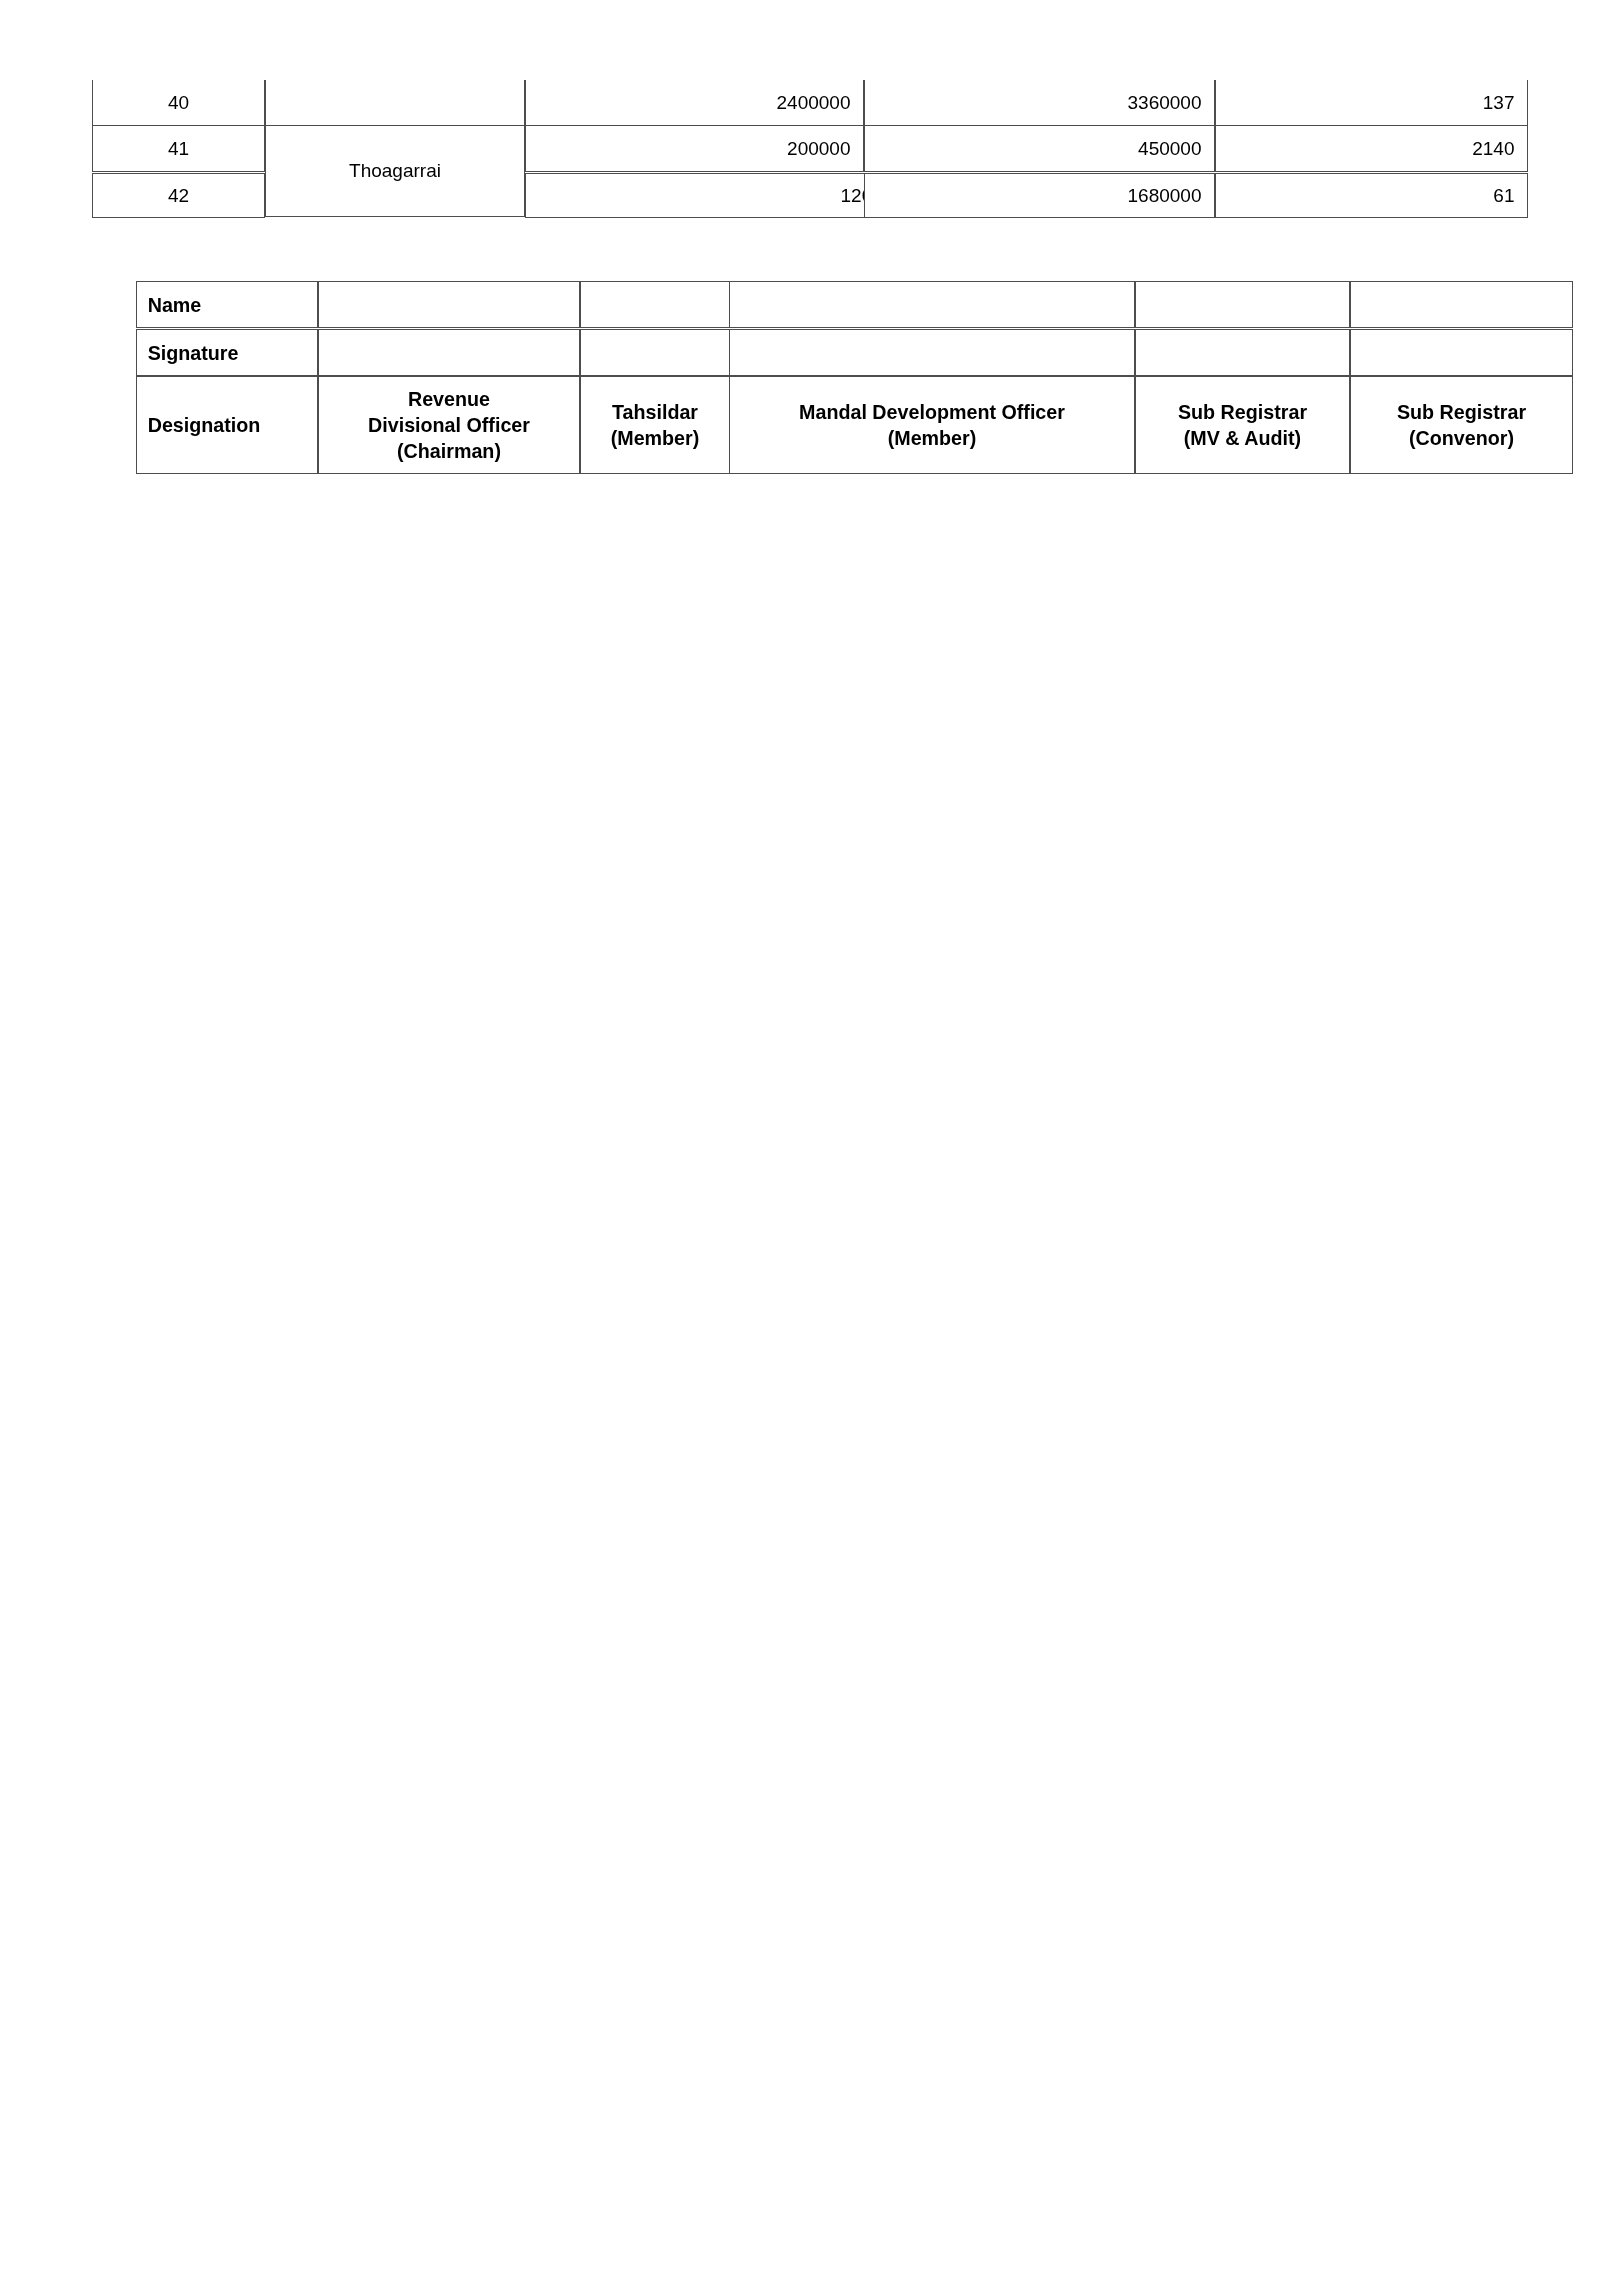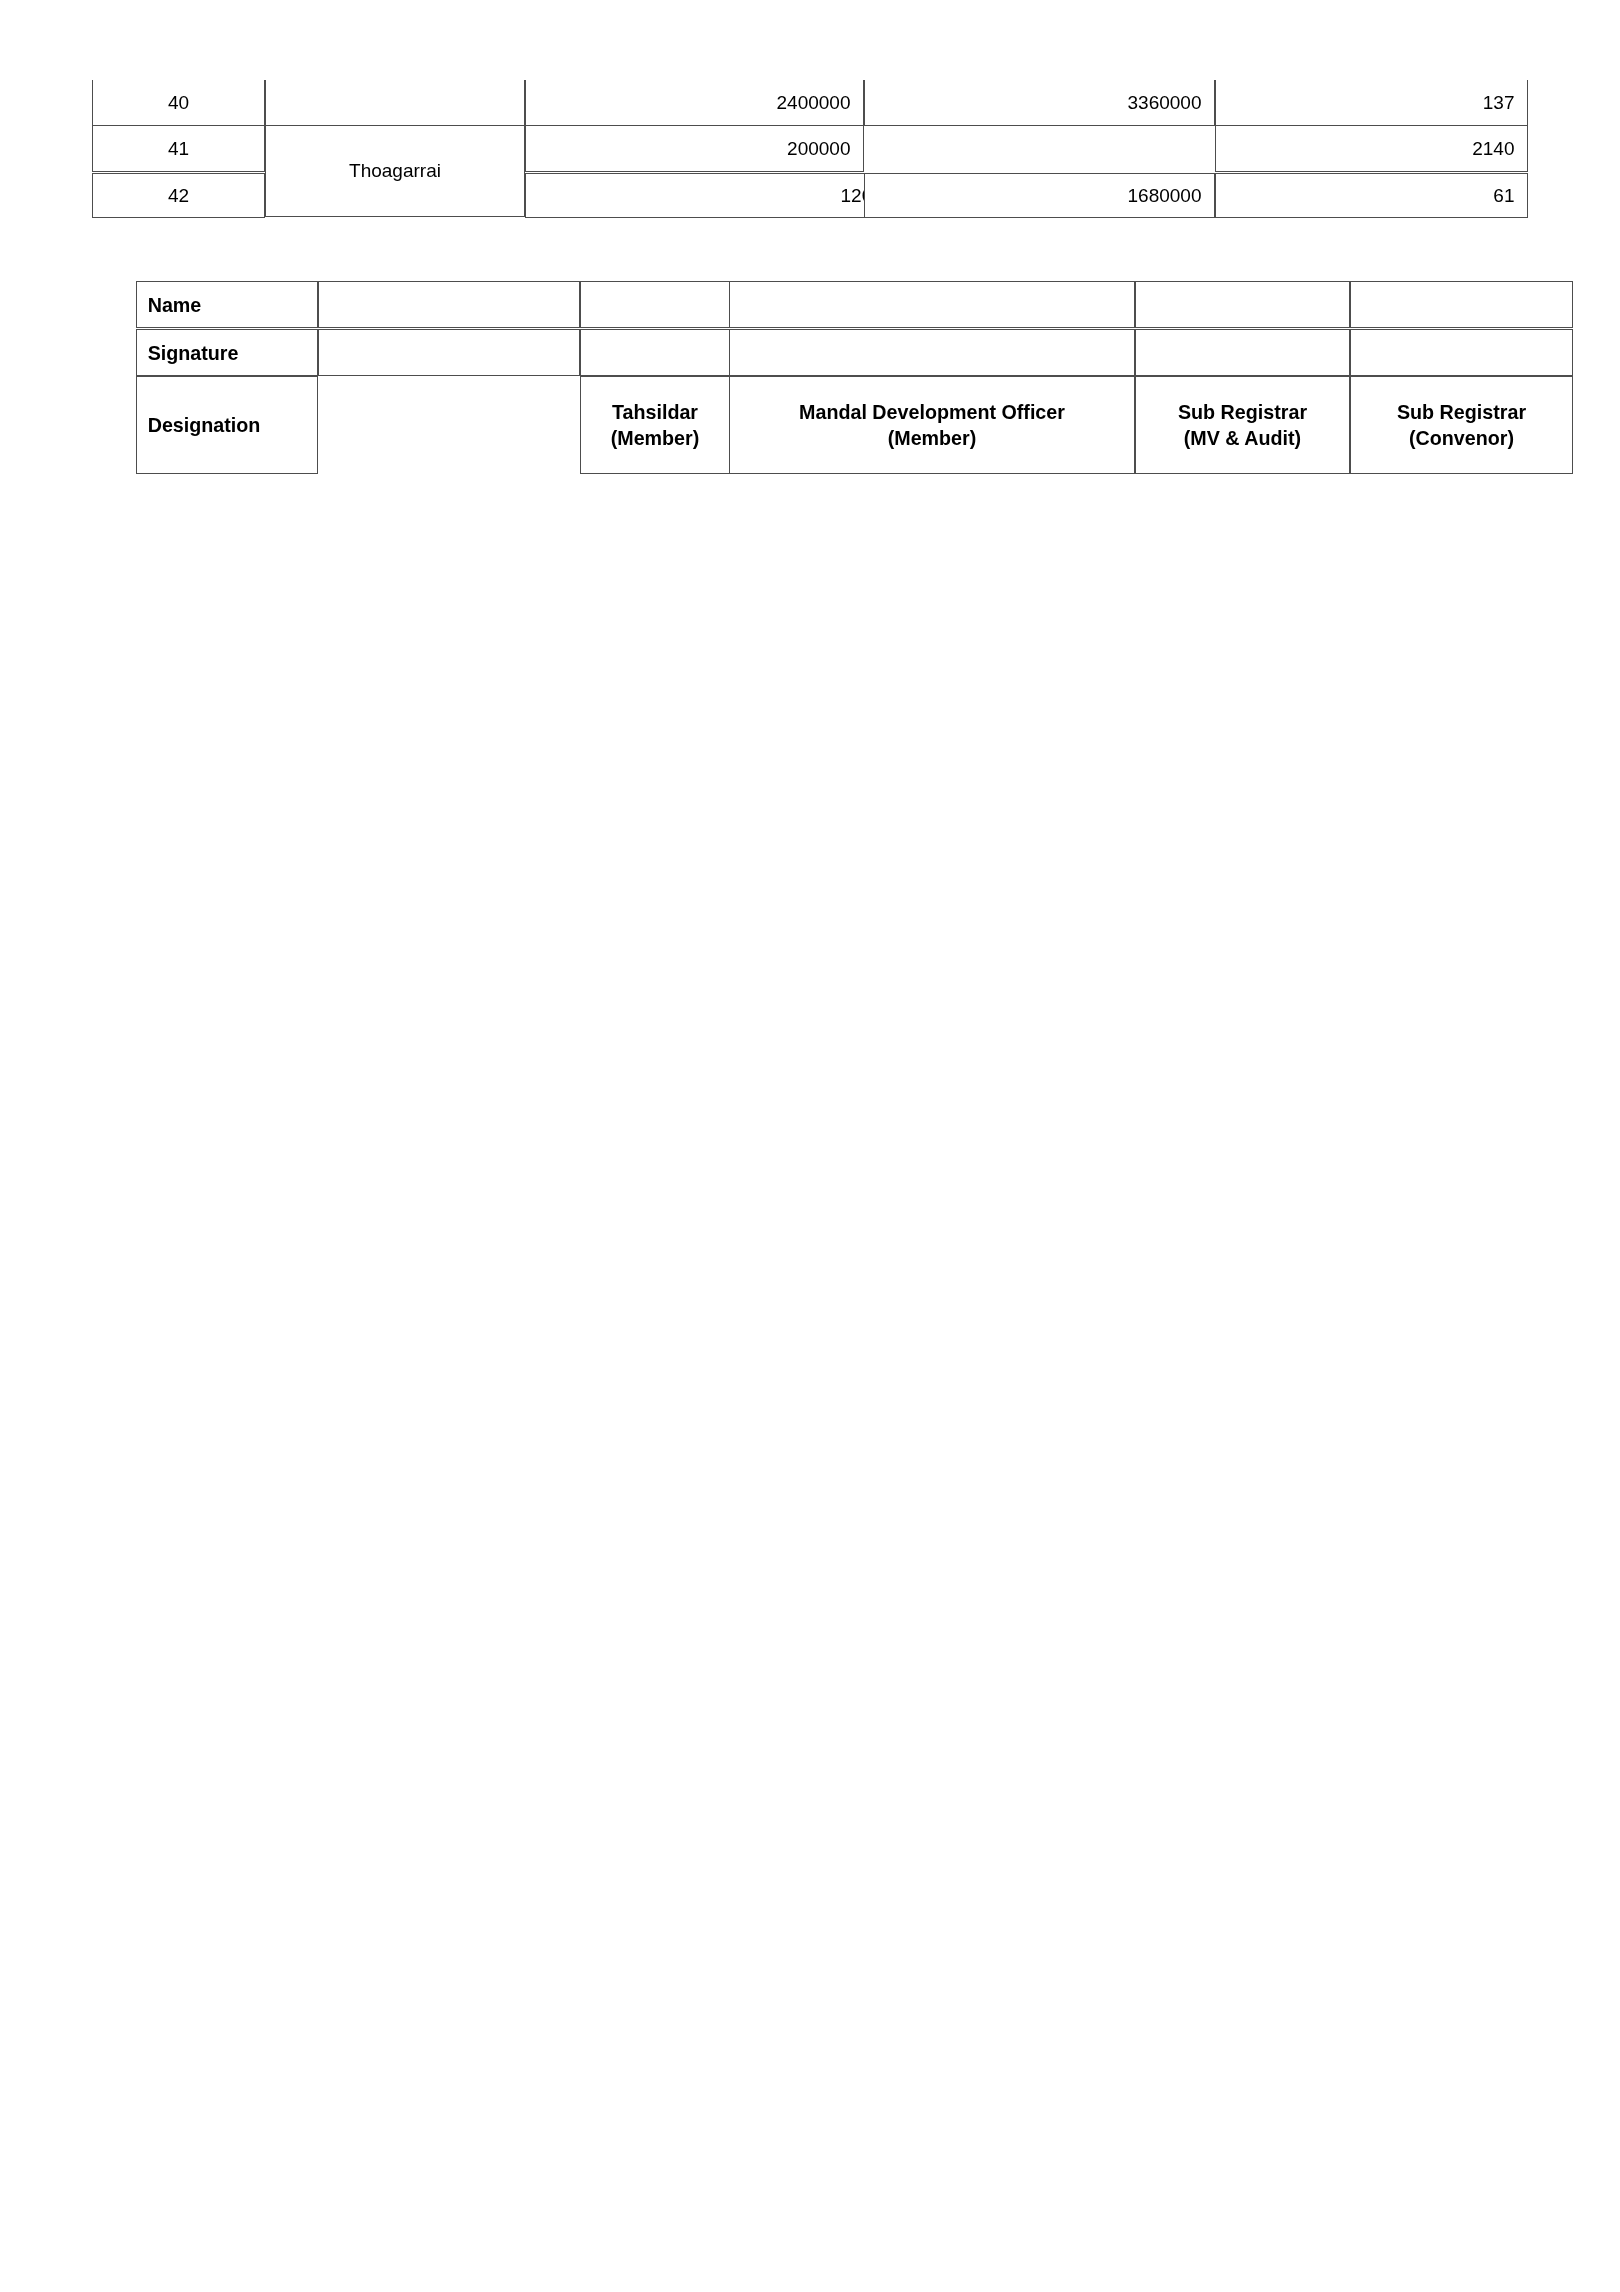--- a/index.html
+++ b/index.html
@@ -88,20 +88,23 @@
     </div>
 
     <div class="cell c-center" style="left:265px; top:125px; width:260px; height:92px;">
       <span class="txt">Thoagarrai</span>
     </div>
 
     <div class="cell c-right pad-r" style="left:525px; top:125px; width:339px; height:47px;">
       <span class="txt">200000</span>
     </div>
 
+    <div class="cell c-right pad-r" style="left:864px; top:125px; width:351px; height:47px;">
+      <span class="txt">450000</span>
+    </div>
 
     <div class="cell c-right pad-r" style="left:1215px; top:125px; width:313px; height:47px;">
       <span class="txt">2140</span>
     </div>
 
     <div class="cell c-center" style="left:92px; top:173px; width:173px; height:45px;">
       <span class="txt">42</span>
     </div>
 
     <div class="cell c-right pad-r" style="left:525px; top:173px; width:403px; height:45px;">
@@ -155,20 +158,27 @@
       <span class="txt"></span>
     </div>
     <div class="cell c-center" style="left:1306px; top:329px; width:223px; height:47px;">
       <span class="txt"></span>
     </div>
 
     <div class="cell c-left pad-l sig-cell" style="left:92px; top:376px; width:182px; height:98px;">
       <span class="txt">Designation</span>
     </div>
 
+    <div class="cell c-center sig-desg" style="left:274px; top:376px; width:262px; height:98px;">
+      <span class="txt">
+        <span>Revenue</span><br>
+        <span>Divisional Officer</span><br>
+        <span>(Chairman)</span>
+      </span>
+    </div>
 
     <div class="cell c-center sig-desg" style="left:536px; top:376px; width:150px; height:98px;">
       <span class="txt">
         <span>Tahsildar</span><br>
         <span>(Member)</span>
       </span>
     </div>
 
     <div class="cell c-center sig-desg" style="left:685px; top:376px; width:406px; height:98px;">
       <span class="txt">

